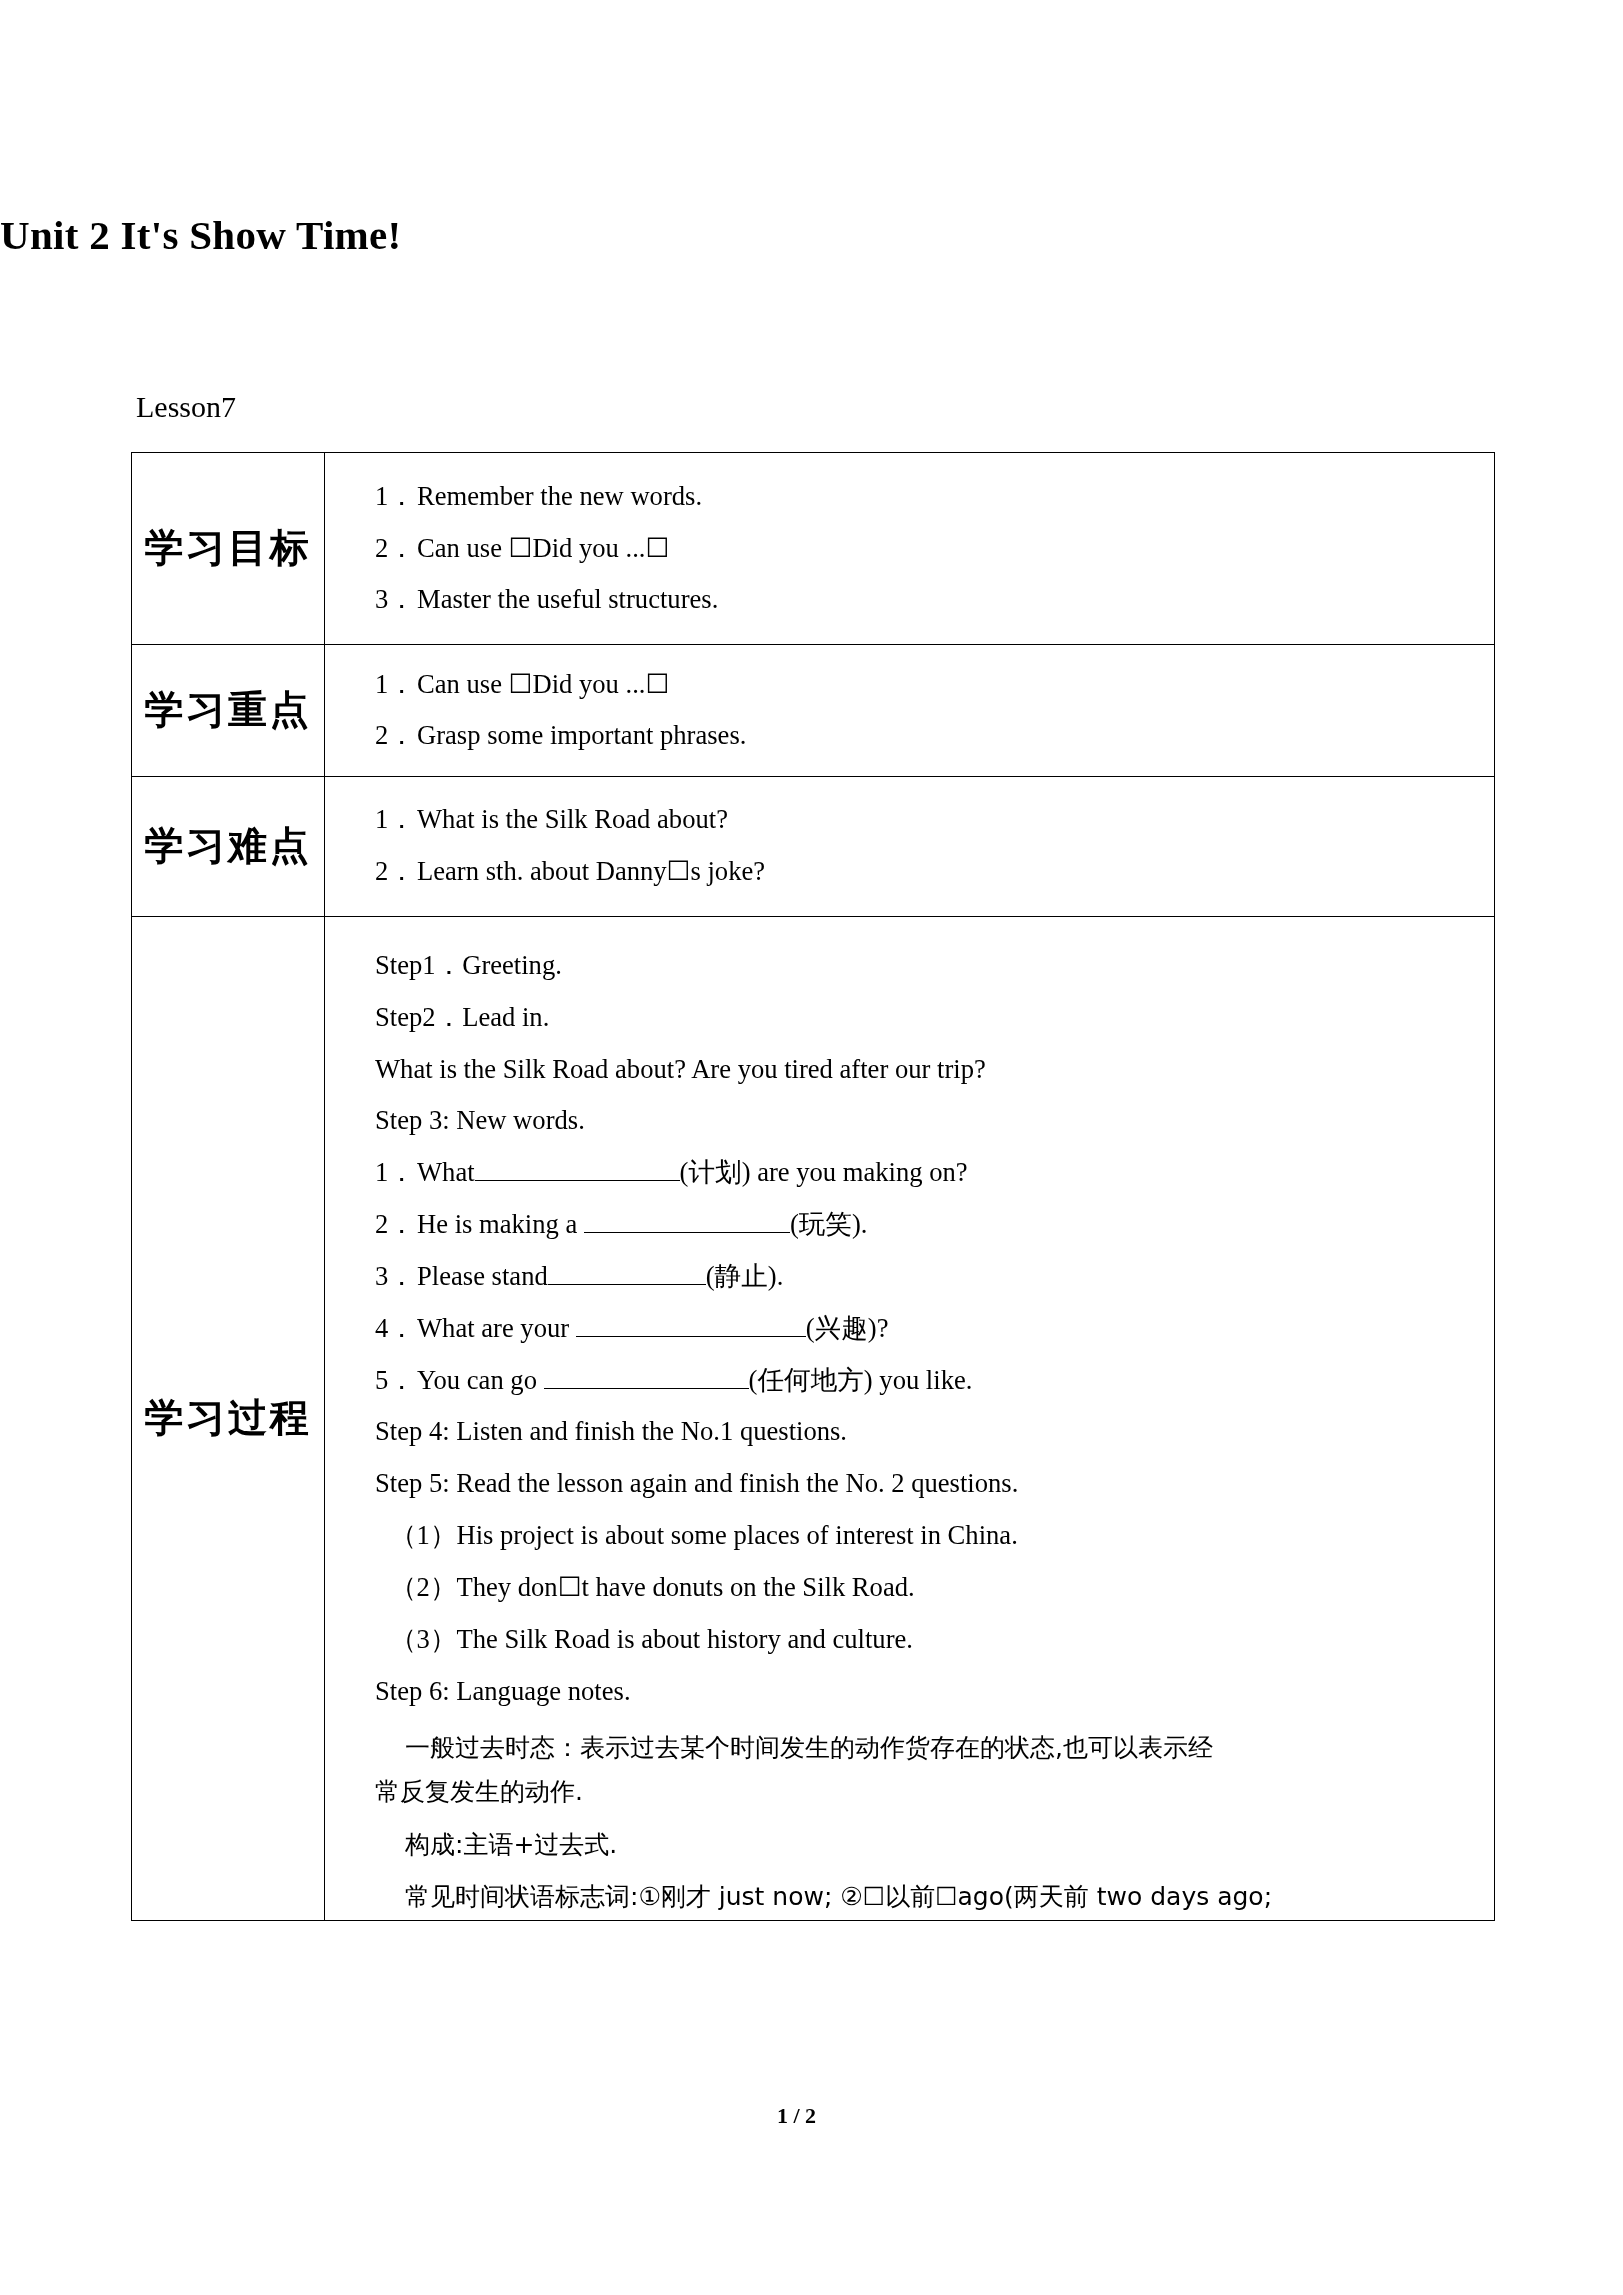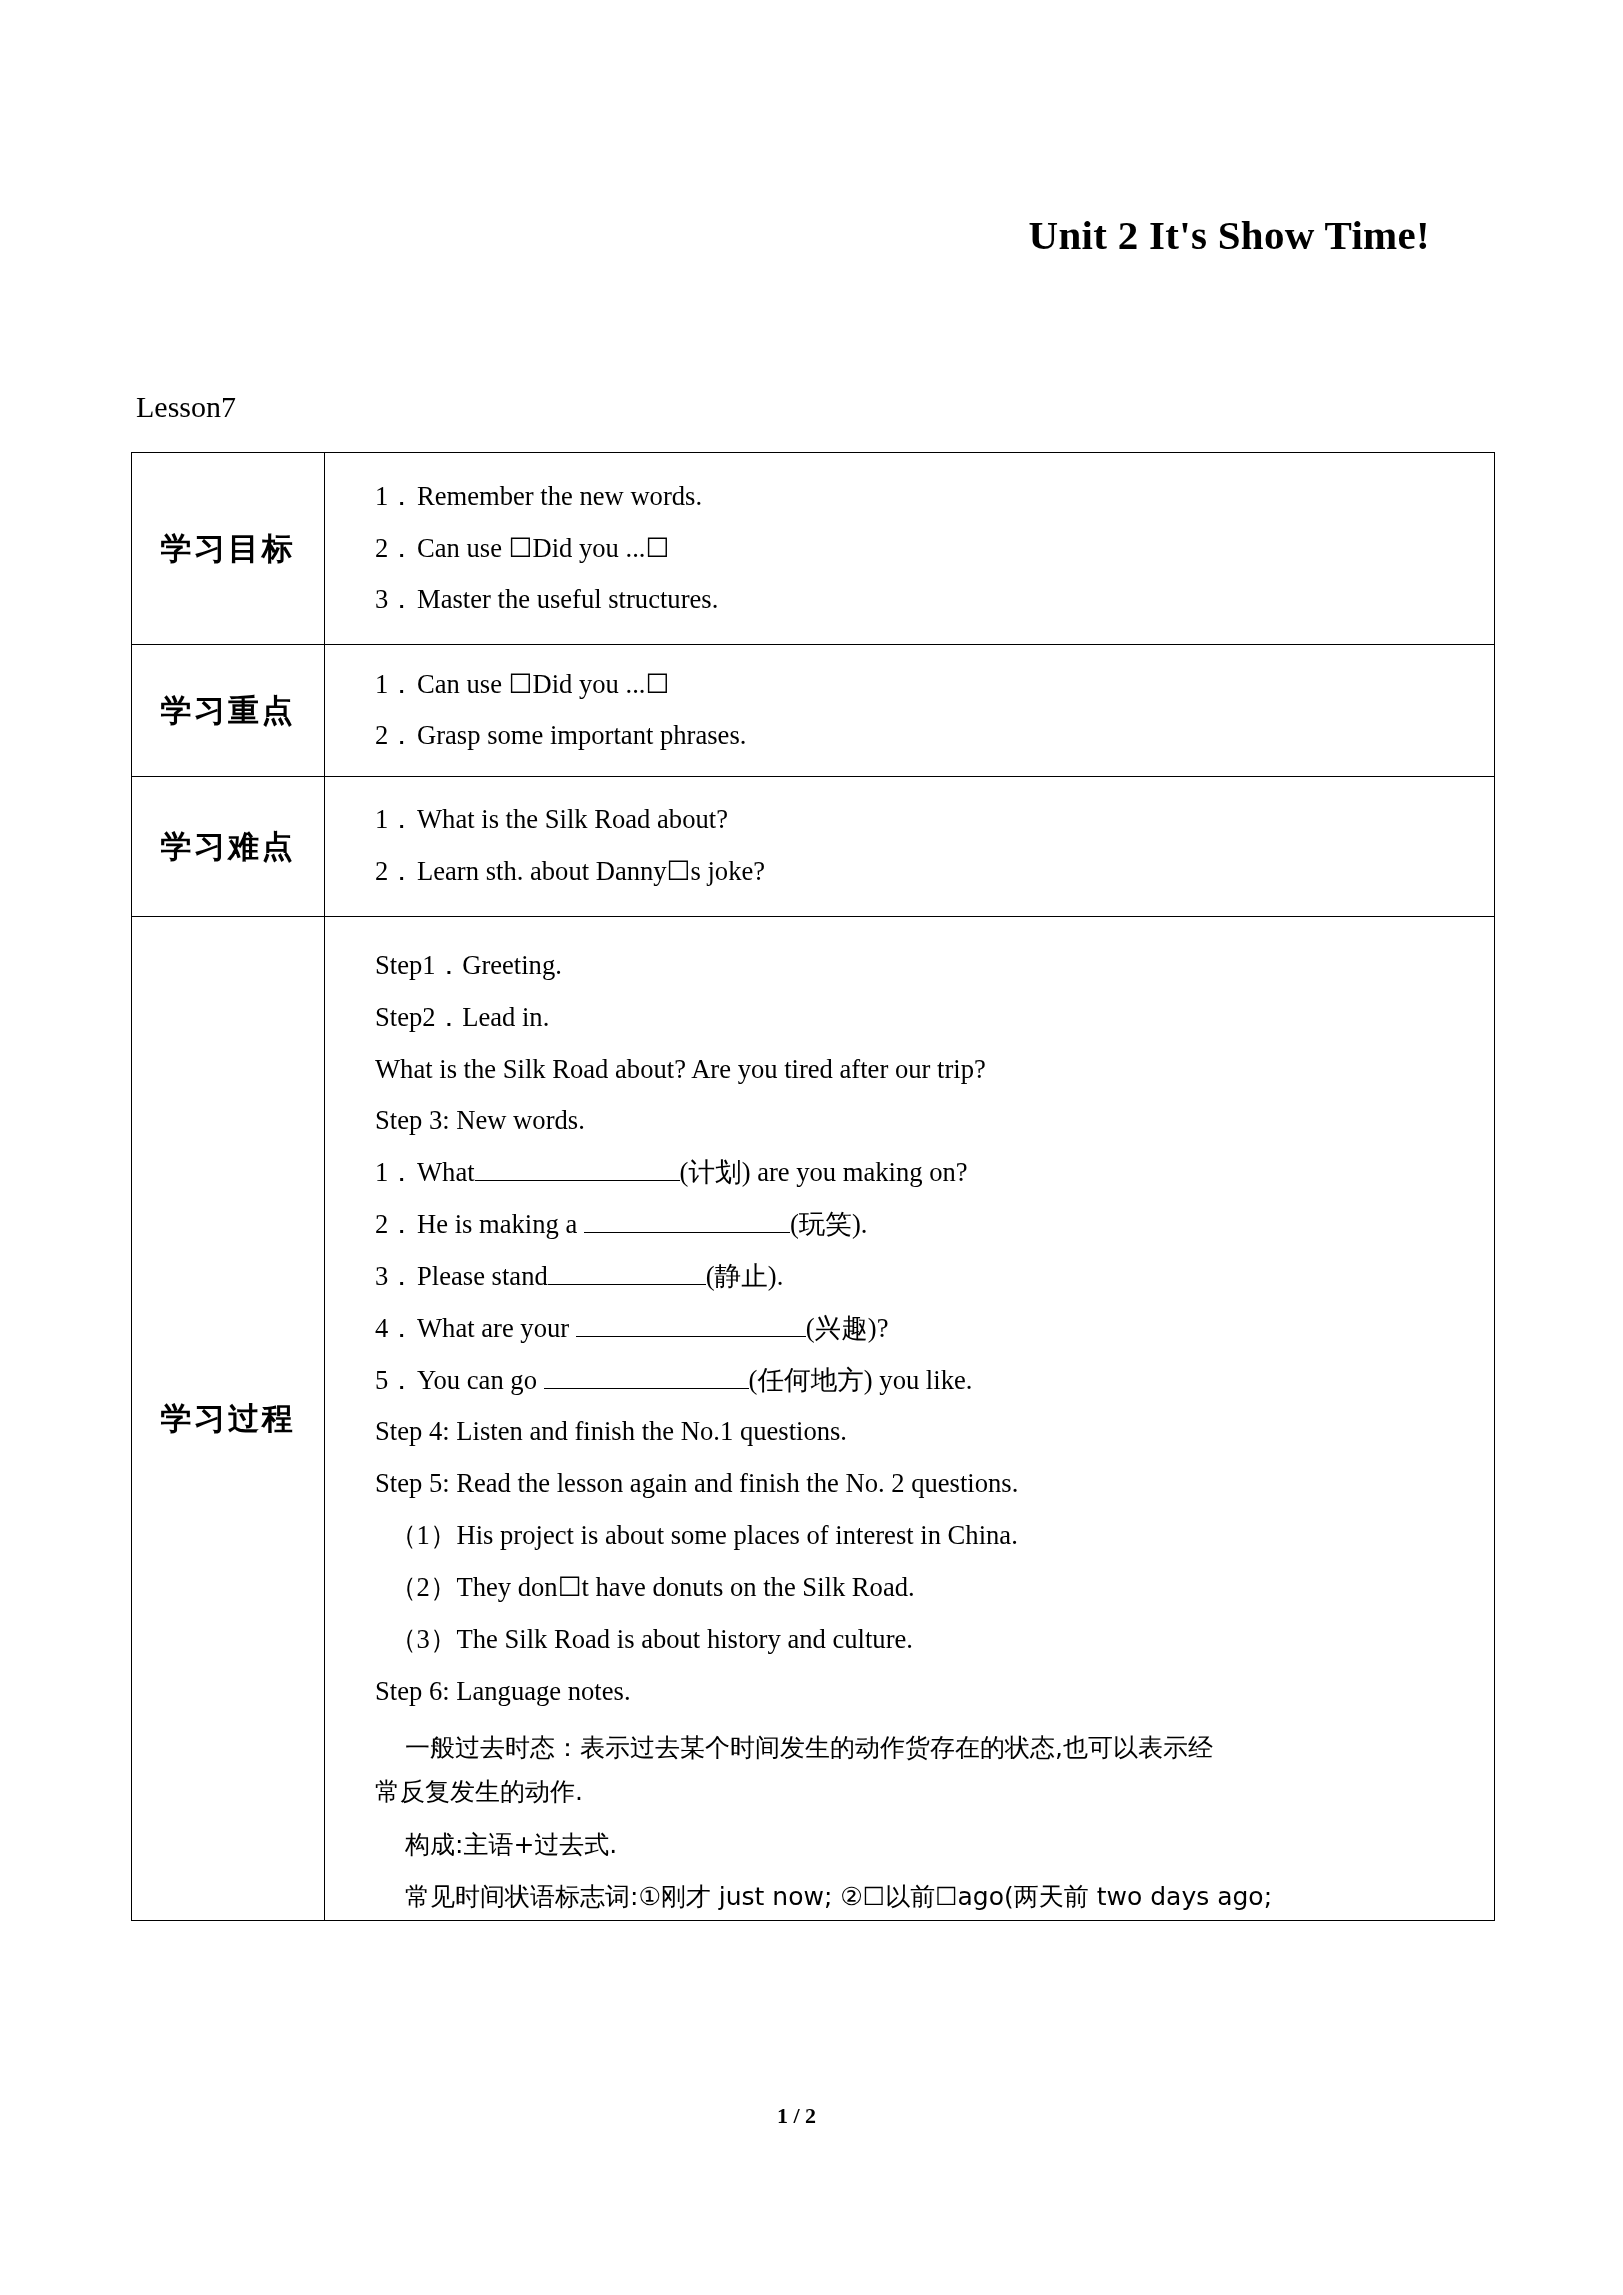--- a/index.html
+++ b/index.html
@@ -19,21 +19,21 @@
     box-sizing: border-box;
     overflow: hidden;
   }
 
   
   .doc-title {
     position: absolute;
     left: 0;
     top: 211px;
     width: 1430px;
-    text-align: right;
+    text-align: left;
     font-size: 41px;
     font-weight: bold;
     letter-spacing: 0.3px;
   }
 
   
   .lesson-heading {
     position: absolute;
     left: 136px;
     top: 390px;
@@ -57,21 +57,21 @@
   }
   .col-label {
     width: 192px;
     text-align: center;
   }
   .col-body {
     width: 1169px;
     vertical-align: middle;
   }
   .label-text {
-    font-size: 31px;
+    font-size: 39px;
     font-weight: bold;
     letter-spacing: 2.7px;
     line-height: 1.25;
     font-family: "DejaVu Sans", "Liberation Sans", sans-serif;
   }
 
   
   .cell-inner {
     padding: 17.7px 19px 17.7px 50px;
     font-size: 26.6px;

